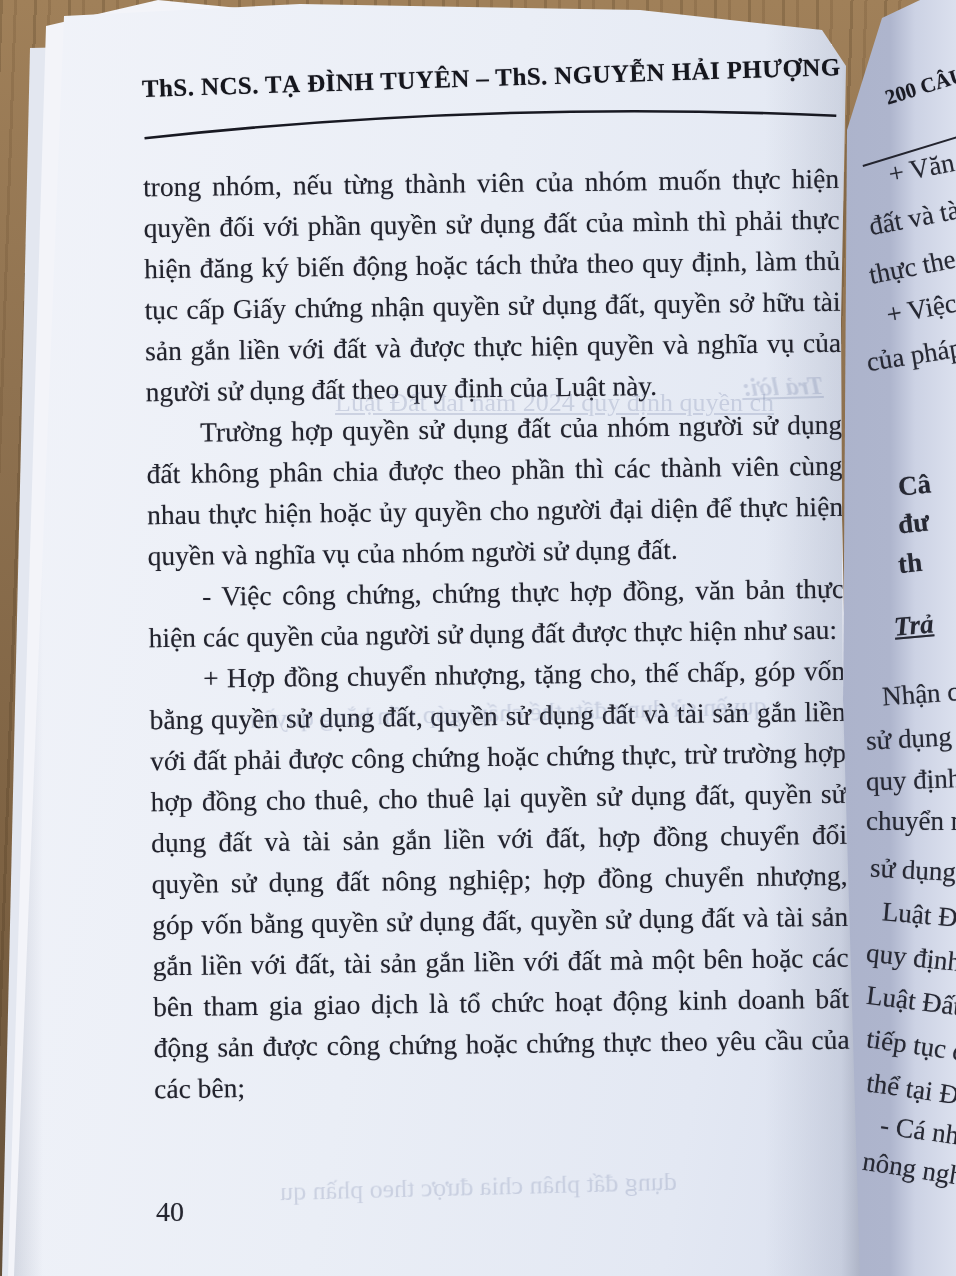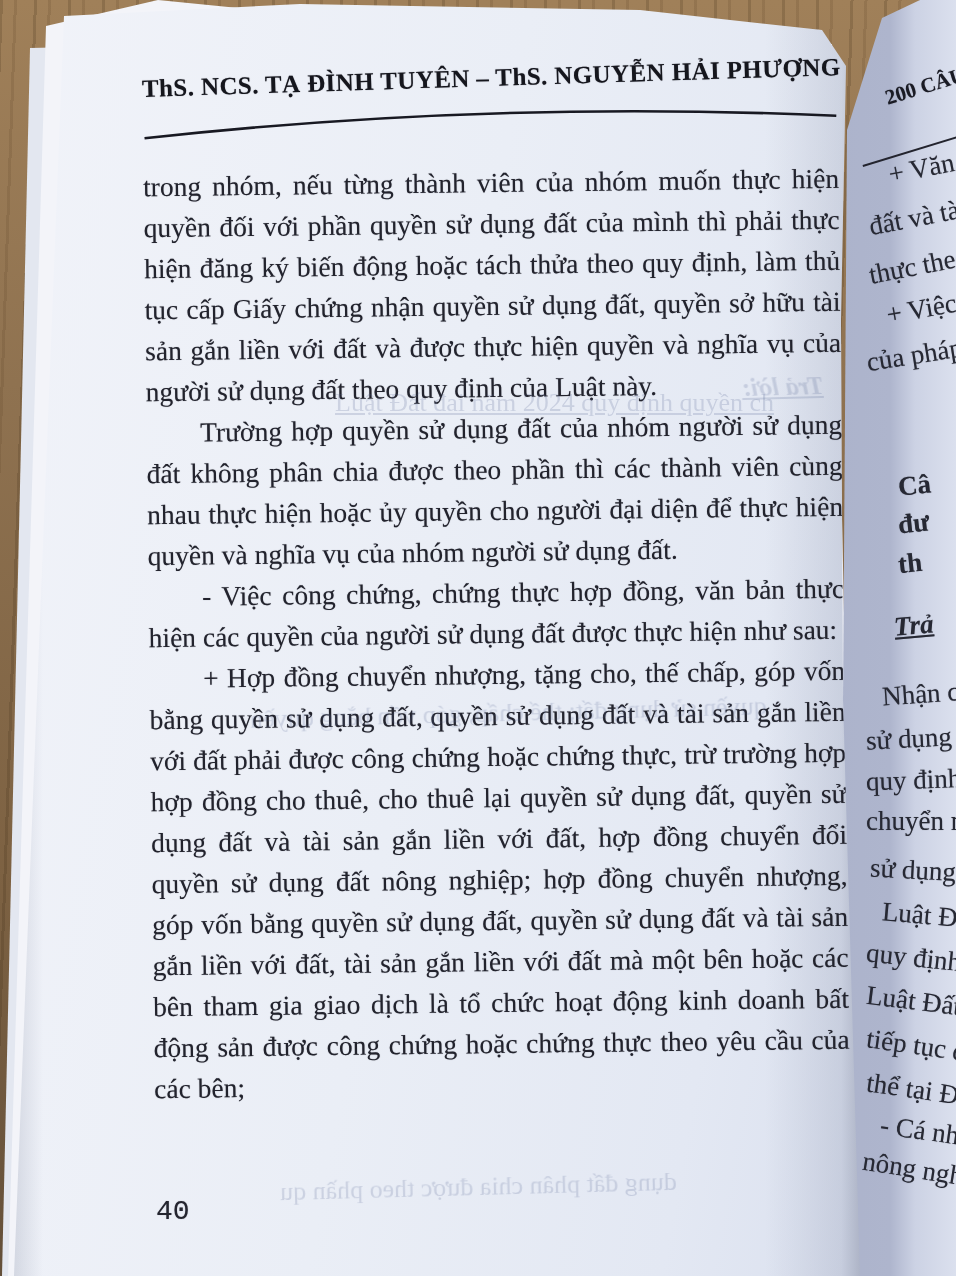--- a/index.html
+++ b/index.html
@@ -27,21 +27,21 @@
       linear-gradient(100deg,#f1f3f9 0%,#eaeef6 45%,#e3e8f3 75%,#d9dfee 95%);
   }
   .content{position:absolute;left:148px;top:64px;width:696px;transform:rotate(-0.7deg);}
   .running-head{font-weight:bold;font-size:25px;letter-spacing:.4px;color:#15161d;text-align:center;
     transform:rotate(-1.1deg);text-shadow:0 0 1px rgba(20,21,30,.45);white-space:nowrap;}
   .head-rule{display:block;margin-top:2px;}
   .bodytext{margin-top:22px;font-size:27.5px;line-height:41px;color:#22232d;text-align:justify;
     text-shadow:0 0 1px rgba(28,29,40,.38);}
   .para{margin:0;}
   .para.indent{text-indent:54px;}
-  .page-number{position:absolute;left:156px;top:1196px;font-size:28px;color:#24252f;text-shadow:0 0 1px rgba(28,29,40,.35);font-family:Liberation Mono, monospace;}
+  .page-number{position:absolute;left:156px;top:1196px;font-size:28px;color:#24252f;text-shadow:0 0 1px rgba(28,29,40,.35);}
 
   
   .ghost{position:absolute;white-space:nowrap;font-size:26px;color:rgba(86,100,145,.55);opacity:.38;filter:blur(.7px);}
   .ghost.mirror{transform:scaleX(-1) rotate(1.5deg);}
   .g0{left:335px;top:388px;text-decoration:underline;}
   .g1{left:742px;top:372px;font-weight:bold;font-style:italic;text-decoration:underline;}
   .g2{left:250px;top:698px;}
   .g3{left:280px;top:1172px;}
 
   

